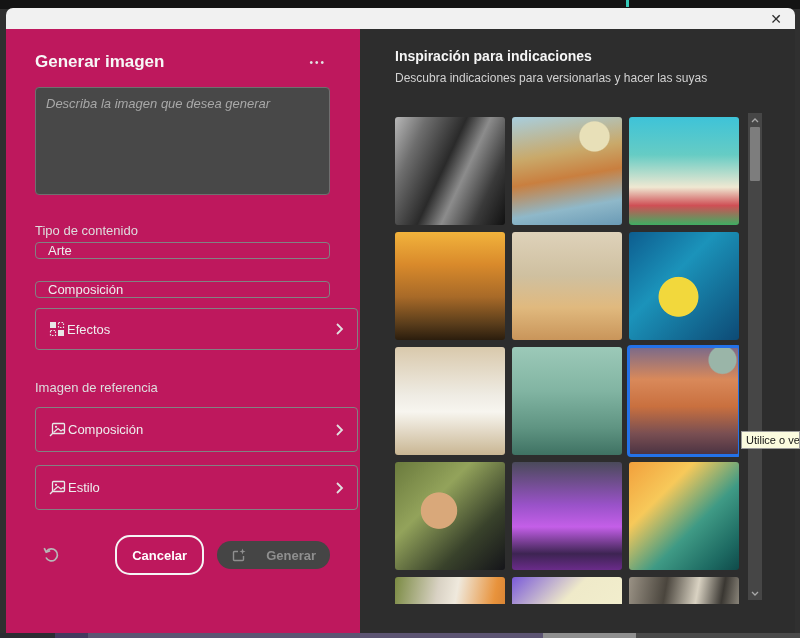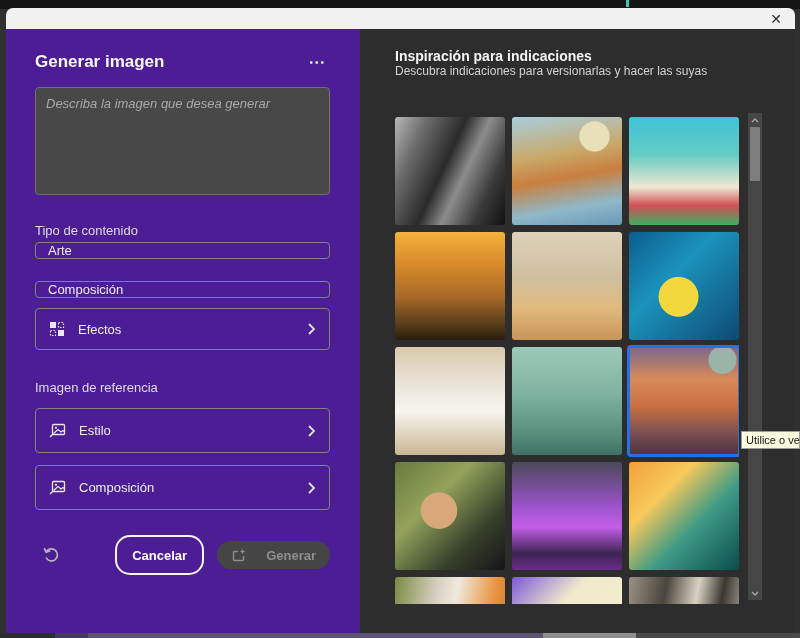--- a/index.html
+++ b/index.html
@@ -23,43 +23,43 @@
   .bottom-strip {
     position:absolute; left:0; bottom:0; width:800px; height:5px;
     background:linear-gradient(90deg,#2c2c32 0,#2c2c32 55px,#44395e 55px,#44395e 88px,#5c5472 88px,#5c5472 543px,#8f8f8f 543px,#8f8f8f 636px,#4a4a4a 636px,#4a4a4a 100%);
   }
   .dialog {
     position:absolute; left:6px; top:29px; width:789px; bottom:5px;
     display:flex; z-index:4;
   }
   
   .left-panel {
-    width:354px; background:#4c1d95; padding:23px 30px 0 29px; flex-shrink:0;
+    width:354px; background:#be185d; padding:23px 30px 0 29px; flex-shrink:0;
   }
   .lp-header { display:flex; justify-content:space-between; align-items:center; }
   .lp-title { font-size:17px; font-weight:bold; color:#f7f7f7; }
   .more-dots { color:#e3e3e3; font-size:10px; letter-spacing:2px; padding:2px 4px; }
   .prompt-box {
     margin-top:15px; width:295px; height:108px; resize:none;
     background:#484848; border:1px solid #6f6f6f; border-radius:4px;
     padding:8px 10px; font-family:"Liberation Sans",sans-serif;
     font-size:13px; font-style:italic; color:#e8e8e8; outline:none;
   }
   .prompt-box::placeholder { color:#a8a8a8; font-style:italic; }
   .section-label { margin-top:24px; font-size:13px; color:#dedede; }
   .btn-row { margin-top:4px; display:flex; gap:22px;flex-direction:column; }
   .btn-outline {
     flex:1; height:30px; border:1px solid #828282; border-radius:4px;
     background:transparent; display:flex; align-items:center;
     padding:0 12px; font-size:13px; color:#eeeeee; cursor:default;
     font-family:"Liberation Sans",sans-serif;
   }
   .btn-wide {
-    margin-top:10px; width:295px; height:42px; border:1px solid #828282; border-radius:4px;
-    background:transparent; display:flex; align-items:center; gap:13px;
+    margin-top:10px; width:323px; height:42px; border:1px solid #828282; border-radius:4px;
+    background:transparent; display:flex; align-items:center; gap:2px;
     padding:0 13px; font-size:13px; color:#eeeeee; cursor:default;
     font-family:"Liberation Sans",sans-serif;
   }
   .btn-tall { height:45px; }
   .chev { margin-left:auto; display:flex; align-items:center; }
   .icon16 { display:flex; align-items:center; }
   .ref-label { margin-top:30px; }
   .mt13 { margin-top:13px; }
   .mt12 { margin-top:12px; }
   .lp-footer { margin-top:25px; display:flex; align-items:center; }
@@ -72,21 +72,21 @@
   }
   .generate-btn {
     margin-left:13px; height:28px; padding:0 14px; border:none;
     border-radius:15px; background:#454545; color:#8f8f8f; font-weight:bold;
     font-size:13px; display:flex; align-items:center; gap:20px; cursor:default;
     font-family:"Liberation Sans",sans-serif;
   }
   
   .right-panel { flex:1; background:#2d2d2d; position:relative; padding:19px 0 0 35px; }
   .rp-title { font-size:14px; font-weight:bold; color:#f5f5f5; }
-  .rp-subtitle { font-size:12px; color:#d2d2d2; }
+  .rp-subtitle { margin-top:7px; font-size:12px; color:#d2d2d2; }
   .grid {
     position:absolute; left:35px; top:88px; width:344px; height:487px;
     overflow:hidden; display:flex; flex-wrap:wrap; gap:7px; align-content:flex-start;
   }
   .thumb { width:110px; height:108px; border-radius:3px; cursor:pointer; }
   .thumb.selected { outline:3px solid var(--accent,#2472e8); outline-offset:-1px; border-radius:2px; }
   .scrollbar {
     position:absolute; right:33px; top:84px; width:14px; height:487px;
     background:#464646; display:flex; flex-direction:column; align-items:center;
   }
@@ -144,47 +144,47 @@
       <span>Efectos</span>
       <span class="chev">
         <svg width="9" height="14" viewBox="0 0 9 14">
             <polyline points="2,2 7,7 2,12" fill="none" stroke="#e0e0e0" stroke-width="1.8"></polyline>
           </svg>
       </span>
     </button>
 
     <div class="section-label ref-label">Imagen de referencia</div>
 
+    <button class="btn-wide btn-tall mt12">
+      <span class="icon16">
+        <svg width="17" height="15" viewBox="0 0 17 15">
+          <rect x="3.5" y="1.5" width="12" height="10" rx="1" fill="none" stroke="#e8e8e8" stroke-width="1.3"></rect>
+          <circle cx="7" cy="4.8" r="1.1" fill="#e8e8e8"></circle>
+          <path d="M4.5 10.5 L9 6.5 L12 9 L14 7.5 L15 8.5" fill="none" stroke="#e8e8e8" stroke-width="1.2"></path>
+          <path d="M1 14 L4 11" stroke="#e8e8e8" stroke-width="1.4"></path>
+        </svg>
+      </span>
+      <span>Composición</span>
+      <span class="chev">
+        <svg width="9" height="14" viewBox="0 0 9 14">
+            <polyline points="2,2 7,7 2,12" fill="none" stroke="#e0e0e0" stroke-width="1.8"></polyline>
+          </svg>
+      </span>
+    </button>
+
     <button class="btn-wide btn-tall mt13">
       <span class="icon16">
         <svg width="17" height="15" viewBox="0 0 17 15">
           <rect x="3.5" y="1.5" width="12" height="10" rx="1" fill="none" stroke="#e8e8e8" stroke-width="1.3"></rect>
           <circle cx="7" cy="4.8" r="1.1" fill="#e8e8e8"></circle>
           <path d="M4.5 10.5 L9 6.5 L12 9 L14 7.5 L15 8.5" fill="none" stroke="#e8e8e8" stroke-width="1.2"></path>
           <path d="M1 14 L4 11" stroke="#e8e8e8" stroke-width="1.4"></path>
         </svg>
       </span>
       <span>Estilo</span>
-      <span class="chev">
-        <svg width="9" height="14" viewBox="0 0 9 14">
-            <polyline points="2,2 7,7 2,12" fill="none" stroke="#e0e0e0" stroke-width="1.8"></polyline>
-          </svg>
-      </span>
-    </button>
-
-    <button class="btn-wide btn-tall mt12">
-      <span class="icon16">
-        <svg width="17" height="15" viewBox="0 0 17 15">
-          <rect x="3.5" y="1.5" width="12" height="10" rx="1" fill="none" stroke="#e8e8e8" stroke-width="1.3"></rect>
-          <circle cx="7" cy="4.8" r="1.1" fill="#e8e8e8"></circle>
-          <path d="M4.5 10.5 L9 6.5 L12 9 L14 7.5 L15 8.5" fill="none" stroke="#e8e8e8" stroke-width="1.2"></path>
-          <path d="M1 14 L4 11" stroke="#e8e8e8" stroke-width="1.4"></path>
-        </svg>
-      </span>
-      <span>Composición</span>
       <span class="chev">
         <svg width="9" height="14" viewBox="0 0 9 14">
             <polyline points="2,2 7,7 2,12" fill="none" stroke="#e0e0e0" stroke-width="1.8"></polyline>
           </svg>
       </span>
     </button>
 
     <div class="lp-footer">
       <div class="undo-btn">
         <svg width="18" height="18" viewBox="0 0 18 18">

